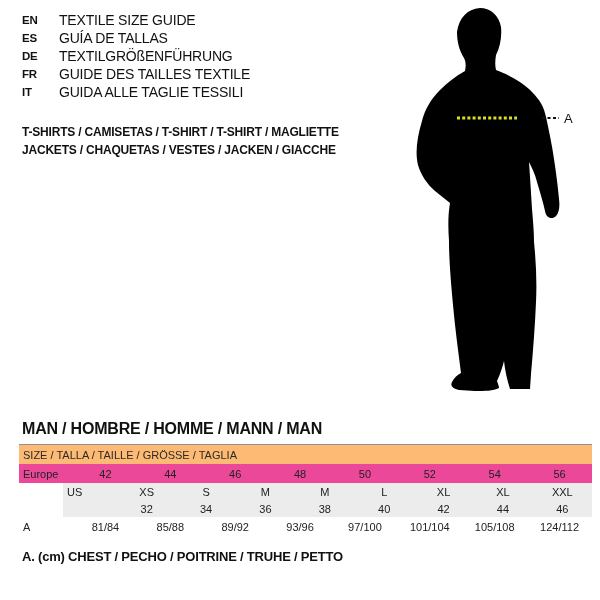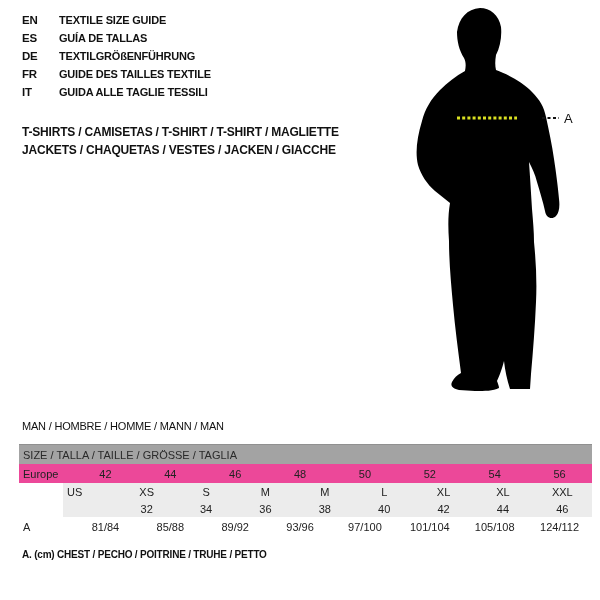--- a/index.html
+++ b/index.html
@@ -13,63 +13,63 @@
     overflow: hidden;
   }
 
   
   .lang-list { position: absolute; left: 22px; top: 11px; }
   .lang-row { display: flex; height: 18px; align-items: center; }
   .lang-code {
     width: 37px; font-size: 11.5px; font-weight: bold; letter-spacing: -0.2px;
   }
   .lang-label {
-    font-size: 11px; font-weight: bold; letter-spacing: -0.2px; white-space: nowrap;
+    font-size: 14px; font-weight: normal; letter-spacing: -0.2px; white-space: nowrap;
   }
 
   
   .categories { position: absolute; left: 22px; top: 111px; margin-top: 12px; }
   .category-line {
     font-size: 12px; font-weight: bold; letter-spacing: -0.2px;
     height: 18px; line-height: 18px; white-space: nowrap;
   }
 
   
   .figure-wrap { position: absolute; left: 395px; top: 5px; width: 200px; height: 390px; }
   .figure-wrap svg { display: block; }
 
   
   .section-title {
     position: absolute; left: 22px; top: 420px;
-    font-size: 11px; font-weight: normal; letter-spacing: -0.2px; white-space: nowrap;
+    font-size: 16px; font-weight: bold; letter-spacing: -0.2px; white-space: nowrap;
   }
 
   
   .size-table {
     position: absolute; left: 19px; top: 444px; width: 573px;
     border-top: 1px solid #909090;
     font-size: 11px; color: #222;
   }
   .t-row { display: flex; align-items: center; }
   .t-row.header {
-    background: #a3a3a3; height: 19px; color: #2a2a2a;
+    background: #fdba74; height: 19px; color: #2a2a2a;
   }
   .t-row.header .t-label { width: auto; padding-left: 4px; font-weight: normal; white-space: nowrap; }
   .t-label { width: 54px; padding-left: 4px; box-sizing: border-box; }
   .t-cell { flex: 1; text-align: center; }
   .t-row.r-europe { height: 19px; background: #ec4899; }
   .t-band { background: #ececec; margin-left: 44px; }
   .t-row.r-us1 { height: 17px; }
   .t-row.r-us2 { height: 17px; }
   .t-row.r-a { height: 20px; background: #ffffff; }
 
   
   .footnote {
     position: absolute; left: 22px; top: 549px;
-    font-size: 10px; font-weight: bold; letter-spacing: -0.2px; white-space: nowrap;
+    font-size: 13px; font-weight: bold; letter-spacing: -0.2px; white-space: nowrap;
   }
 </style>
 </head>
 <body>
 
 <div id="stage">
 
   <div class="lang-list">
     <div class="lang-row">
       <span class="lang-code">EN</span>

